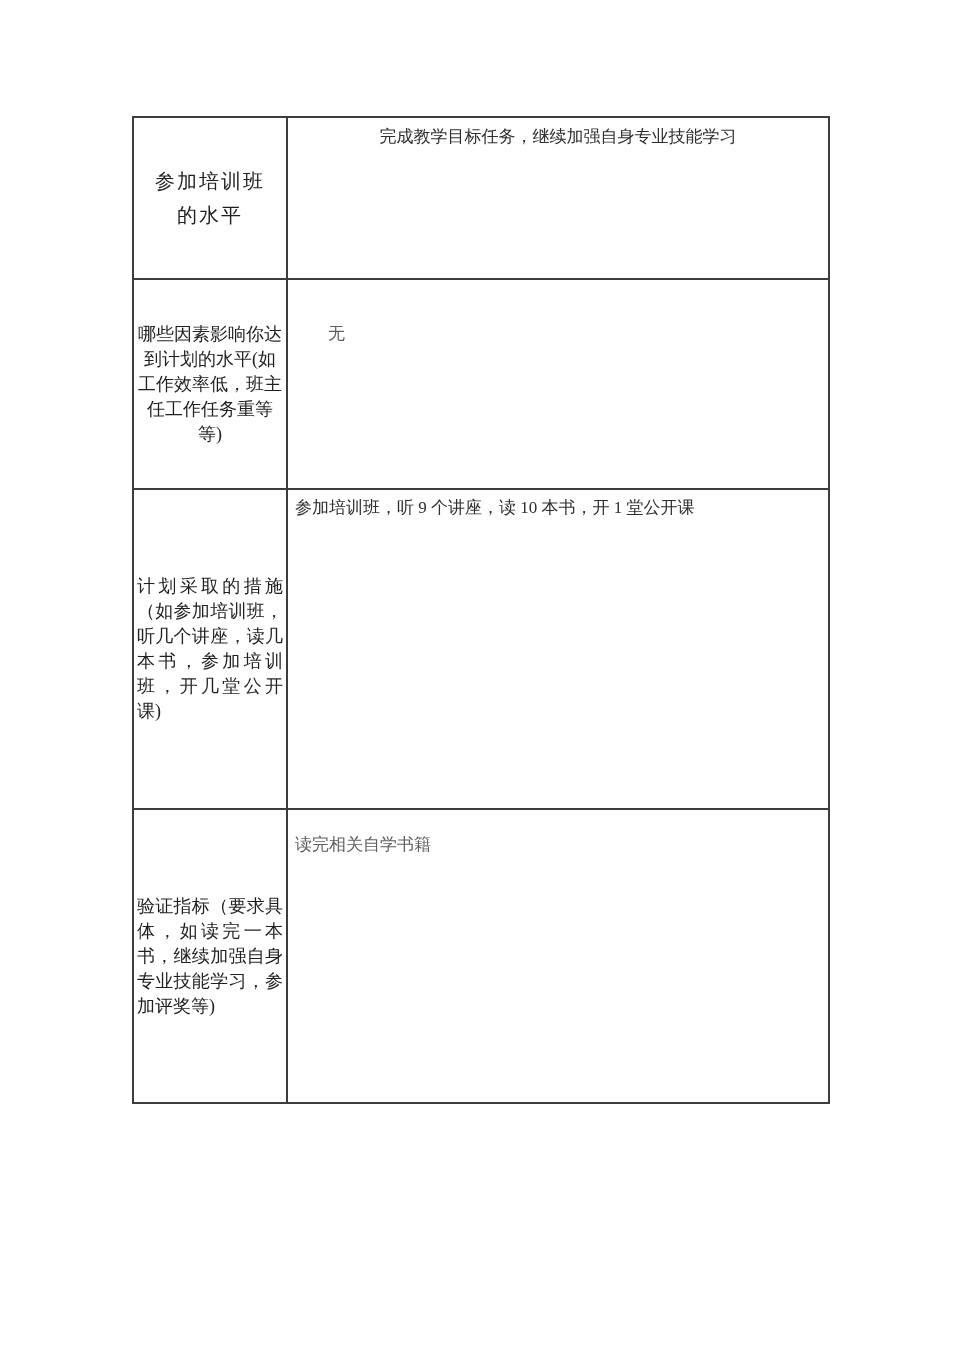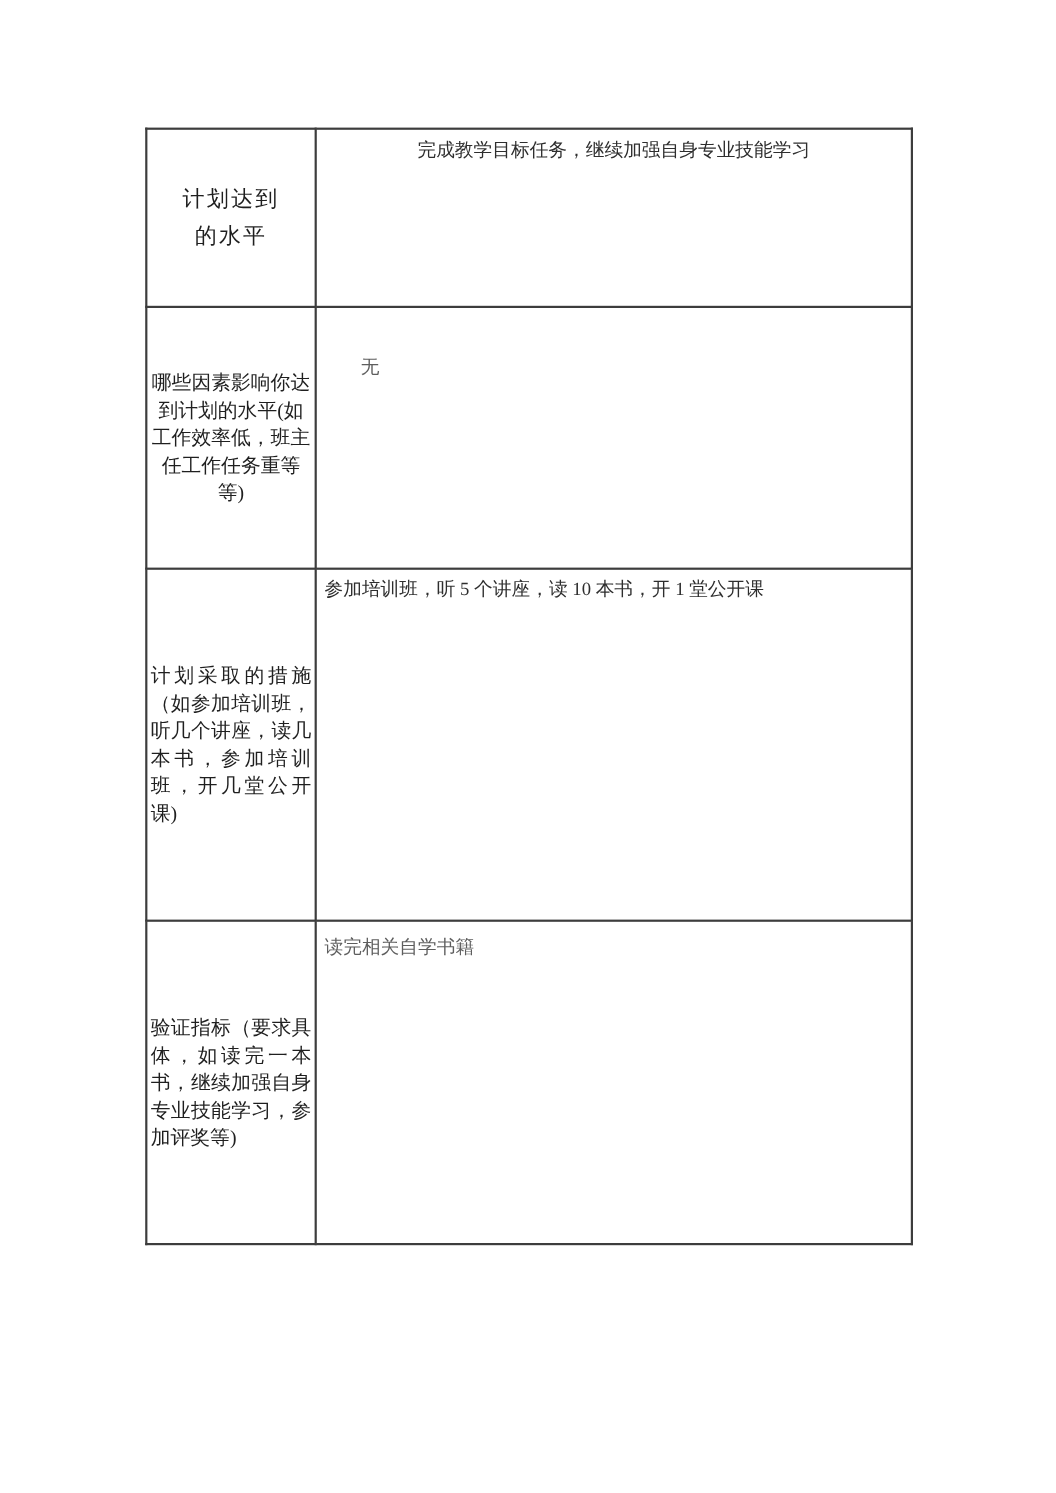--- a/index.html
+++ b/index.html
@@ -66,51 +66,51 @@
   }
   td.answer-r2 {
     padding: 42px 10px 0 40px;
     color: #5e5e5e;
   }
   td.answer-r3 {
     padding: 6px 10px 0 7px;
     color: #2e2e2e;
   }
   td.answer-r4 {
-    padding: 11px 10px 0 7px;
+    padding: 23px 10px 0 7px;
     color: #5e5e5e;
   }
 
   tr.row-1 { height: 162px; }
-  tr.row-2 { height: 238px; }
+  tr.row-2 { height: 210px; }
   tr.row-3 { height: 320px; }
   tr.row-4 { height: 294px; }
 </style>
 </head>
 <body>
 
 <div class="page">
   <table class="form-table">
     <colgroup>
       <col class="c-label">
       <col class="c-answer">
     </colgroup>
     <tbody>
       <tr class="row-1">
-        <td class="label-cell label-large">计划达到
+        <td class="label-cell label-large">参加培训班
 的水平</td>
         <td class="answer-cell answer-r1">完成教学目标任务，继续加强自身专业技能学习</td>
       </tr>
       <tr class="row-2">
         <td class="label-cell label-center">哪些因素影响你达到计划的水平(如工作效率低，班主任工作任务重等等)</td>
         <td class="answer-cell answer-r2">无</td>
       </tr>
       <tr class="row-3">
         <td class="label-cell label-justify">计划采取的措施（如参加培训班，听几个讲座，读几本书，参加培训班，开几堂公开课)</td>
-        <td class="answer-cell answer-r3">参加培训班，听 5 个讲座，读 10 本书，开 1 堂公开课</td>
+        <td class="answer-cell answer-r3">参加培训班，听 9 个讲座，读 10 本书，开 1 堂公开课</td>
       </tr>
       <tr class="row-4">
         <td class="label-cell label-justify">验证指标（要求具体，如读完一本书，继续加强自身专业技能学习，参加评奖等)</td>
         <td class="answer-cell answer-r4">读完相关自学书籍</td>
       </tr>
     </tbody>
   </table>
 </div>
 
 </body></html>

